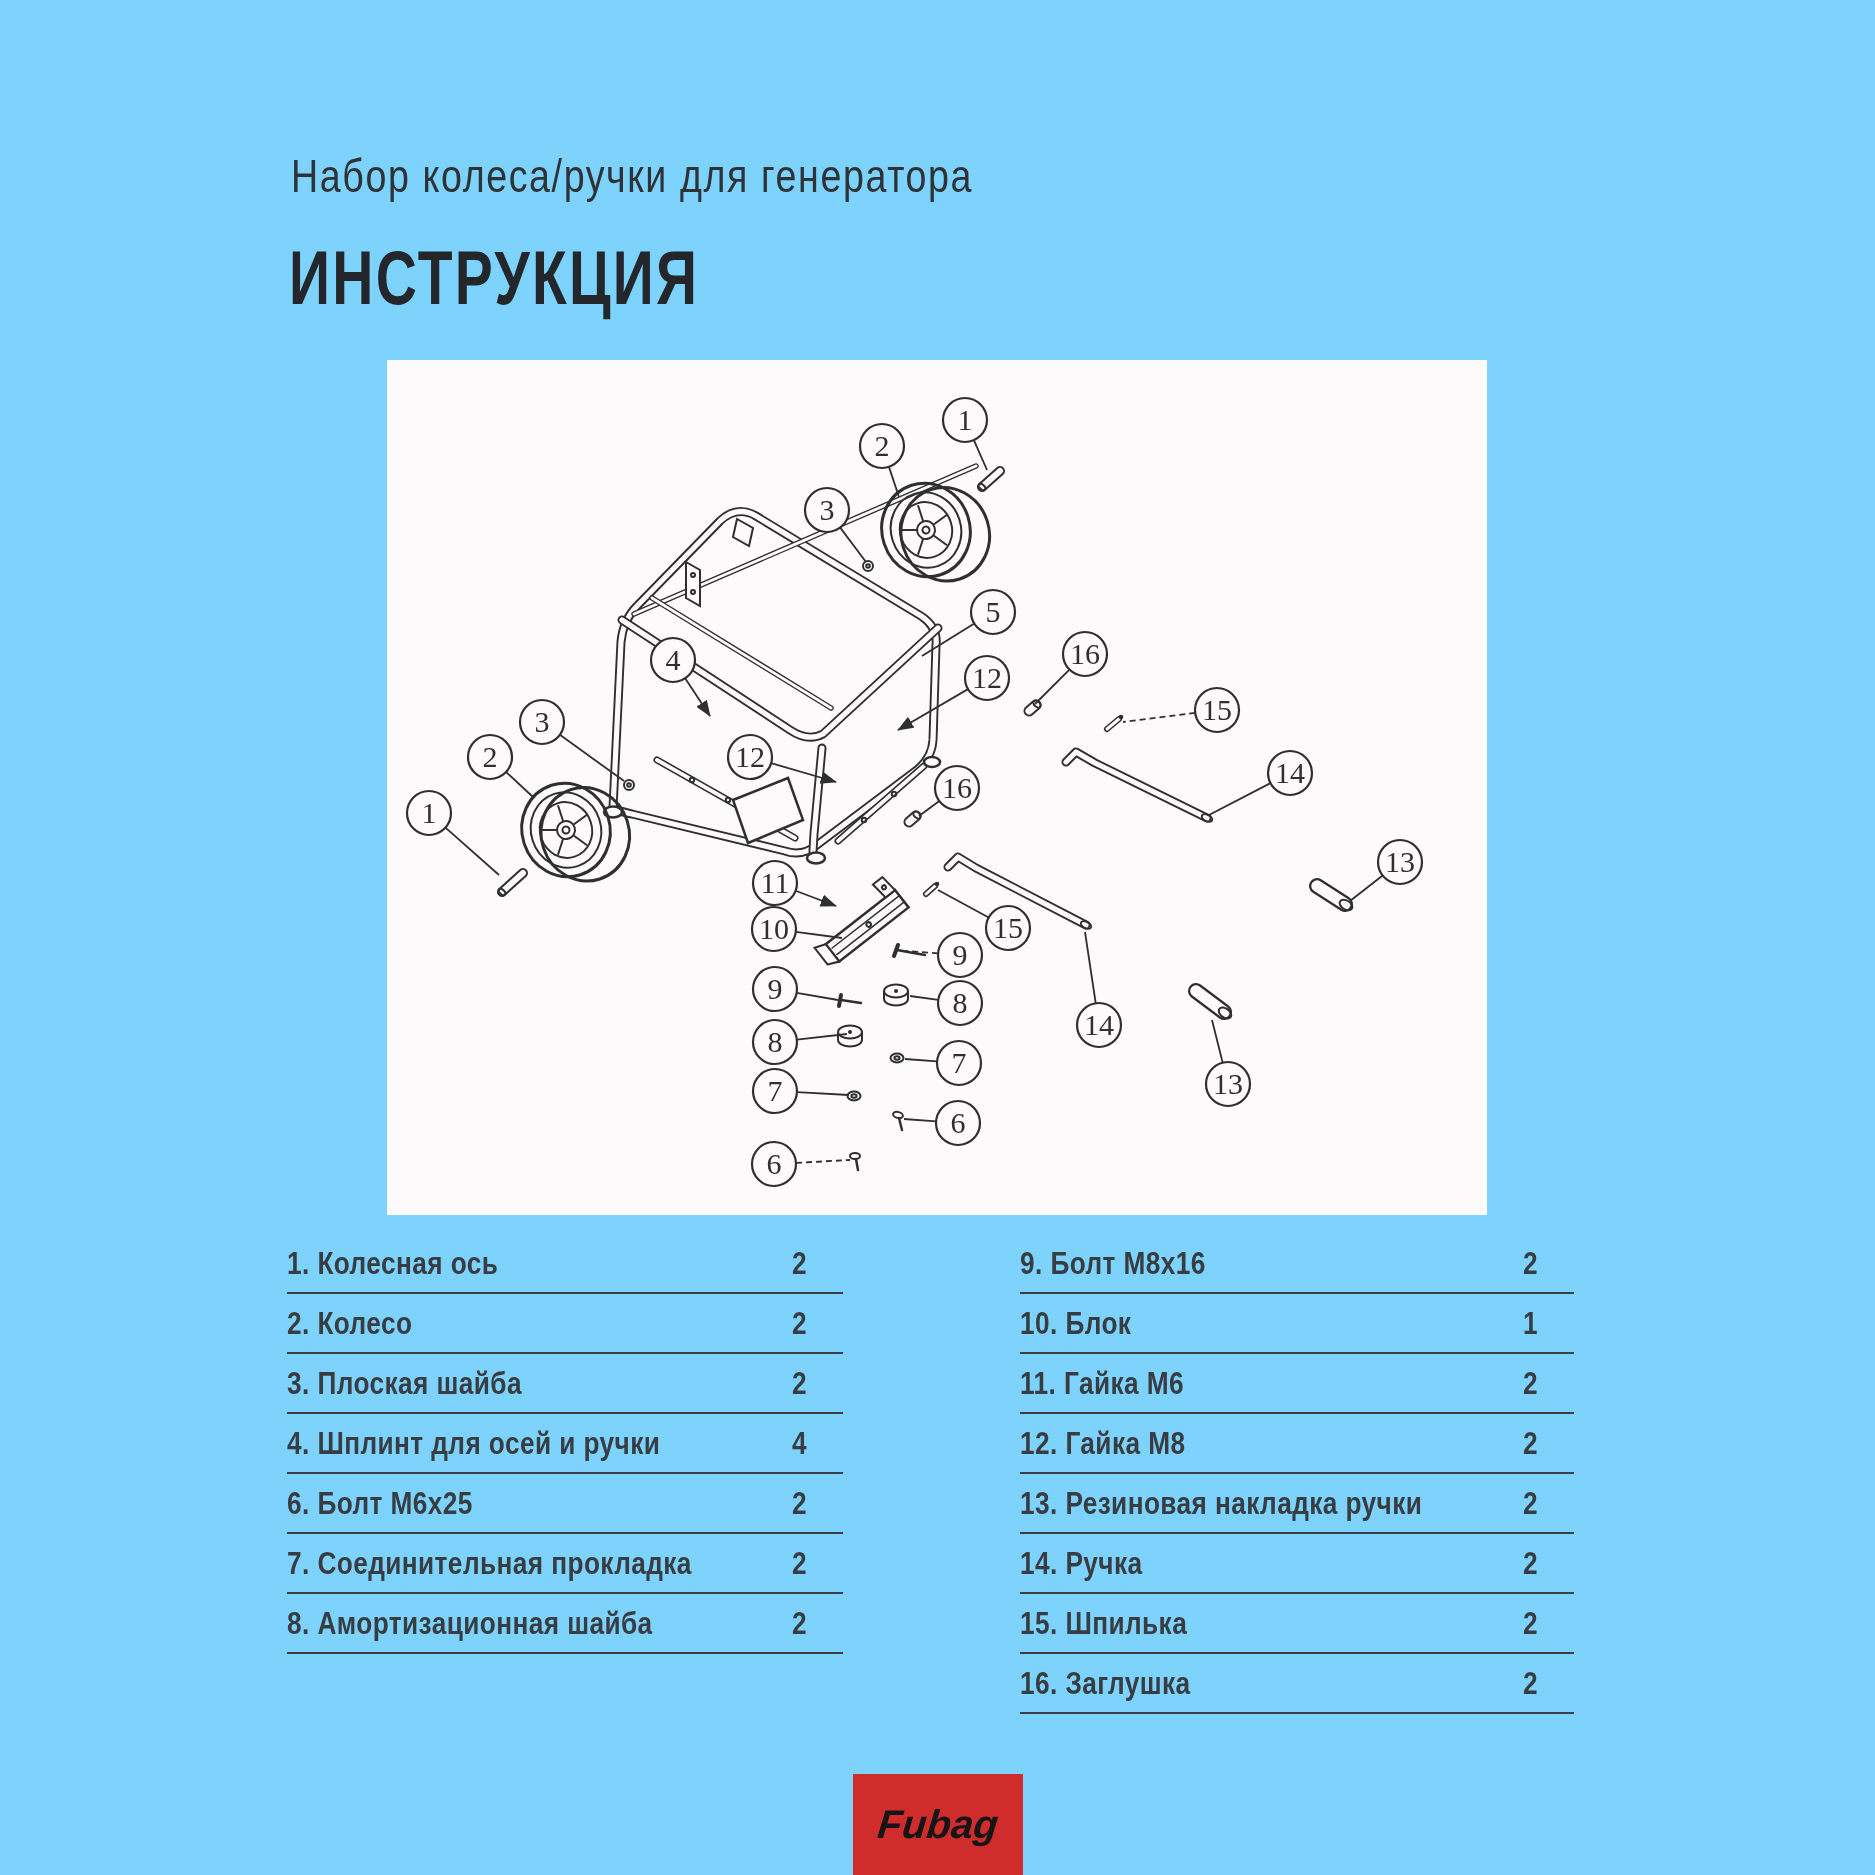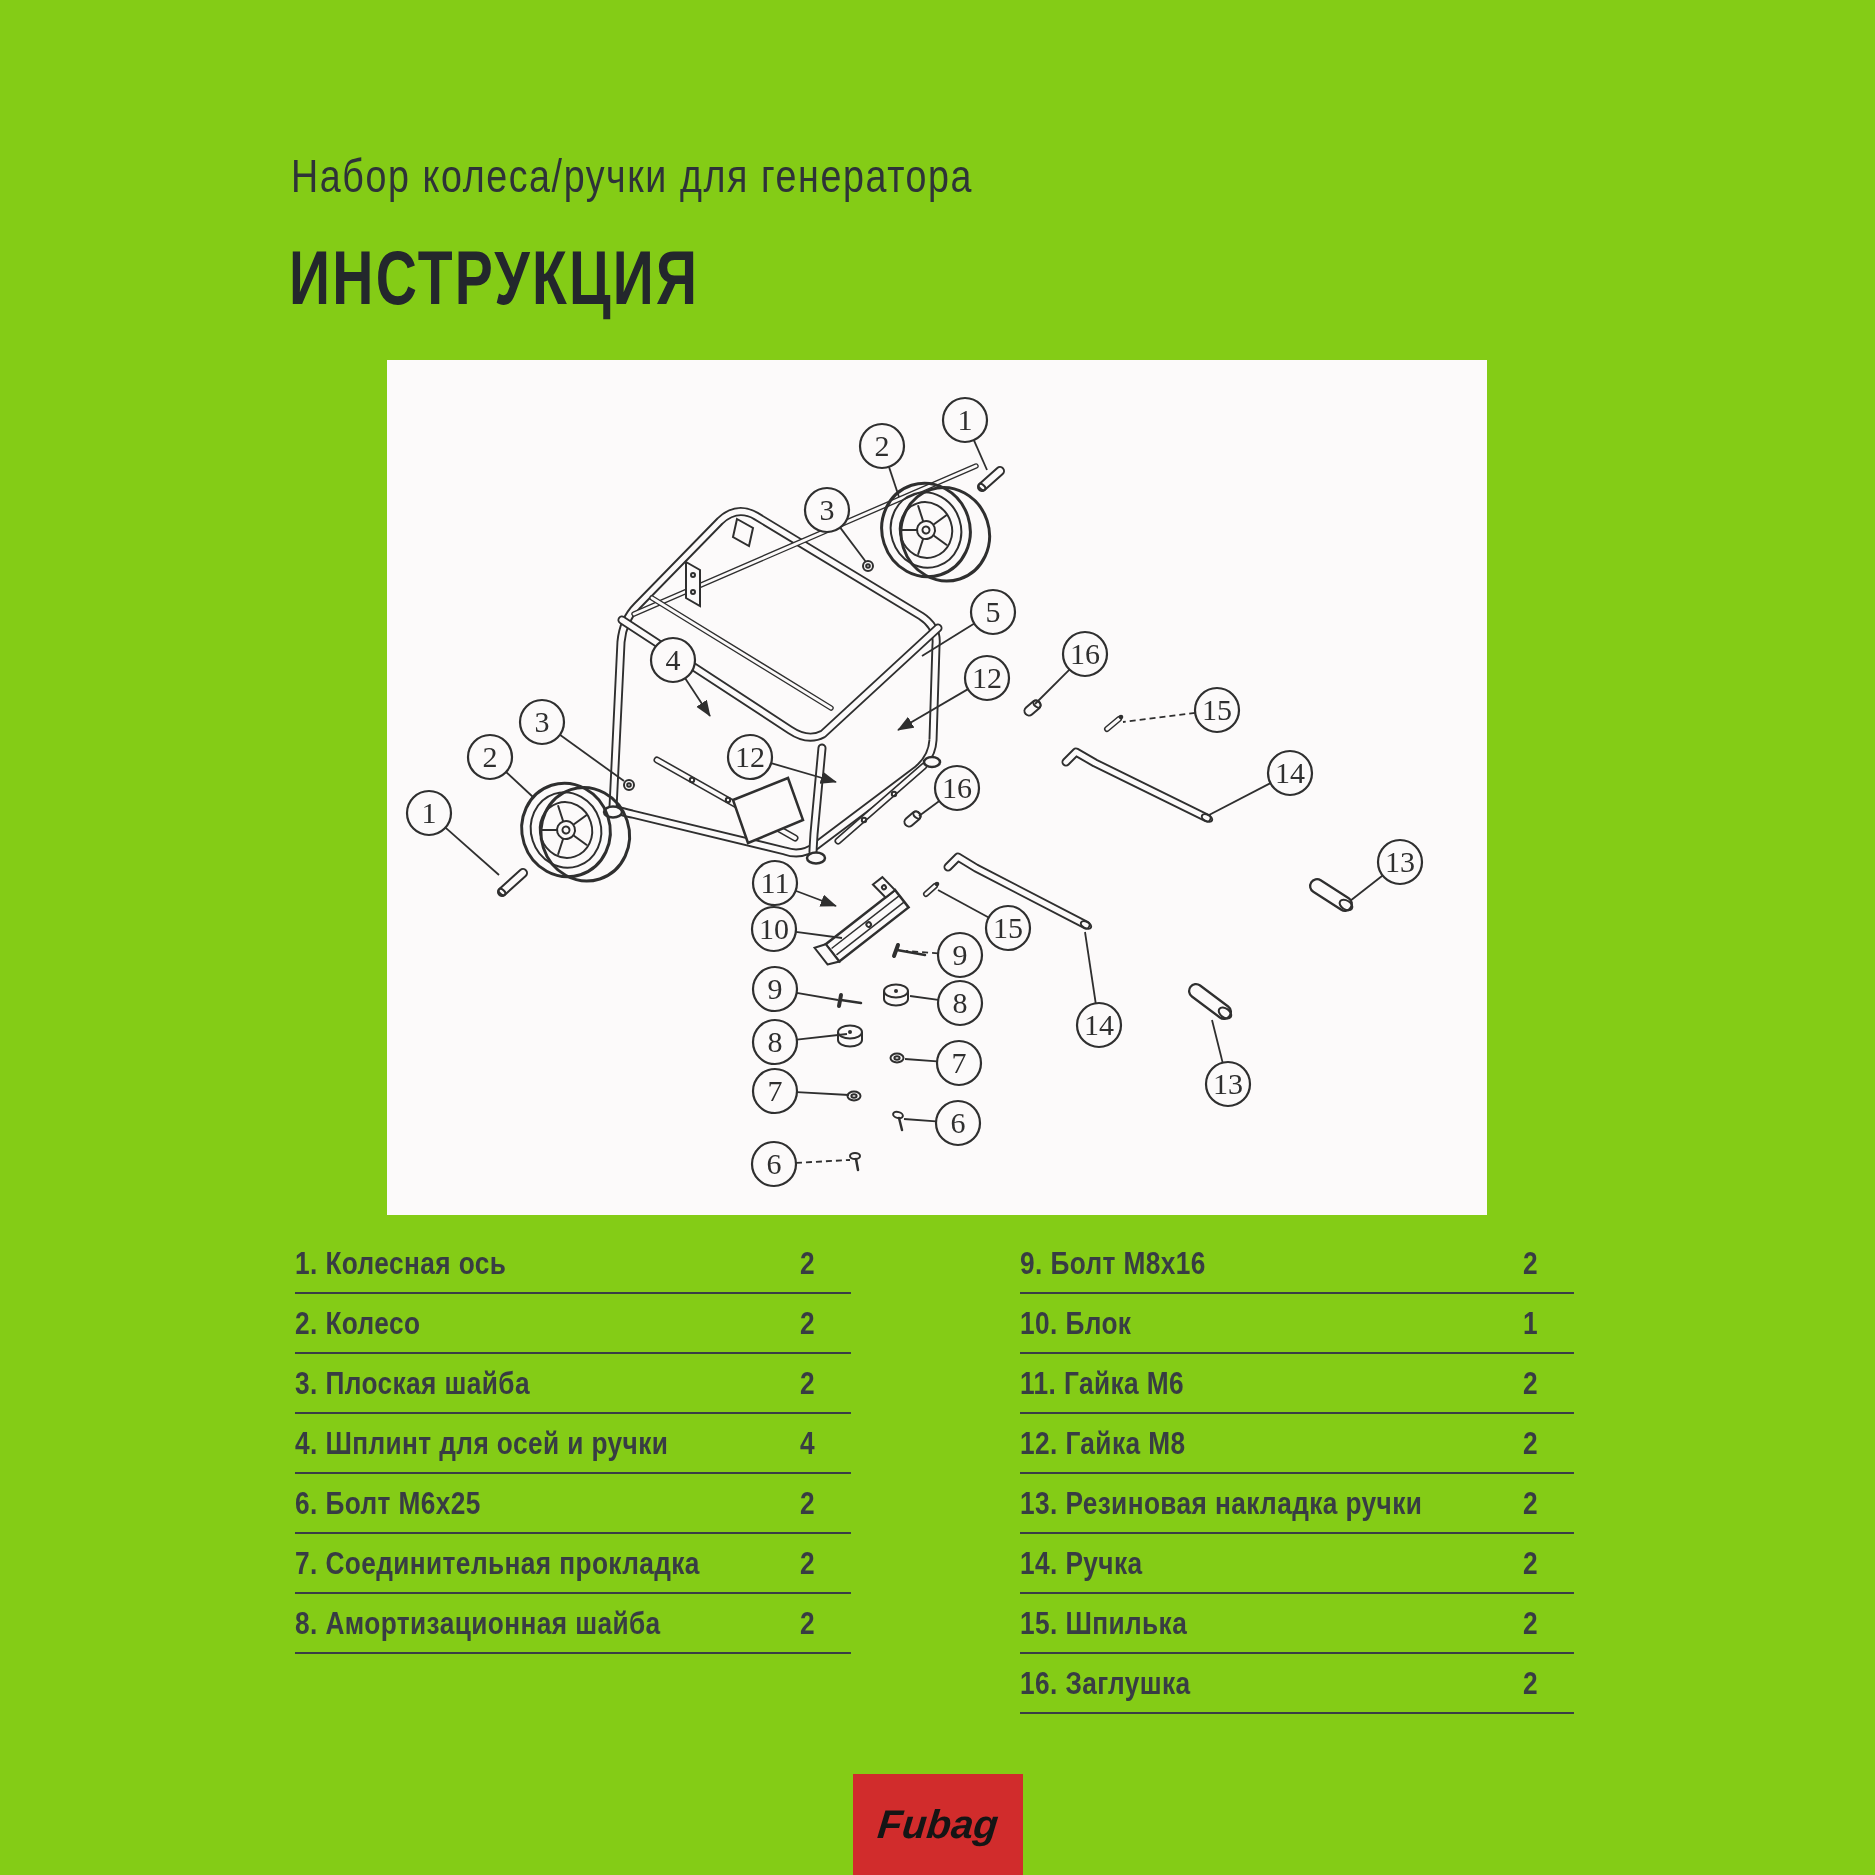--- a/index.html
+++ b/index.html
@@ -1,17 +1,17 @@
 <!DOCTYPE html>
 <html><head>
 <meta charset="utf-8">
 <style>
   html,body{margin:0;padding:0;background:#ffffff;width:1875px;height:1875px;overflow:hidden;
     font-family:"Liberation Sans",sans-serif;}
-  #page{position:relative;width:1875px;height:1875px;background:#84cc16;}
+  #page{position:relative;width:1875px;height:1875px;background:#7dd3fc;}
 
   
   .subtitle{position:absolute;left:291px;top:150px;font-size:47px;font-weight:400;color:#2e3338;
     letter-spacing:2px;transform:scaleX(0.80);transform-origin:left top;white-space:nowrap;line-height:1.1;}
   .title{position:absolute;left:289px;top:238px;font-size:76px;font-weight:800;color:#23272c;
     letter-spacing:3px;transform:scaleX(0.75);transform-origin:left top;white-space:nowrap;line-height:1.05;}
 
   
   .diagram{position:absolute;left:387px;top:360px;width:1100px;height:855px;background:#fcfafa;}
   .diagram svg{display:block;width:1100px;height:855px;}
@@ -33,21 +33,21 @@
   .ln25{stroke:#2f2f2f;stroke-width:2.5;fill:none}
   .fillbg{fill:#fcfafa}
   .wline{stroke:#2f2f2f;stroke-width:3;fill:none}
   .wline2{stroke:#2f2f2f;stroke-width:2;fill:none}
   .leader{stroke:#2f2f2f;stroke-width:1.8;fill:none}
   .bubble{fill:#fcfafa;stroke:#2f2f2f;stroke-width:2.2}
   .bubble-num{font-family:"Liberation Serif",serif;font-size:30px;fill:#2f2f2f;text-anchor:middle}
 
   
   .ptable{position:absolute;top:1234px;}
-  .ptable.left{left:295px;width:556px;text-align:center;}
+  .ptable.left{left:287px;width:556px;text-align:center;}
   .ptable.right{left:1020px;width:554px;text-align:center;}
   .prow{height:58px;display:flex;align-items:center;justify-content:space-between;
     border-bottom:2.5px solid #3a3f45;}
   .plabel{font-size:32px;font-weight:700;color:#383d43;white-space:nowrap;letter-spacing:0.5px;
     transform:scaleX(0.82);transform-origin:left center;}
   .pqty{font-size:32px;font-weight:700;color:#383d43;padding-right:44px;
     transform:scaleX(0.82);transform-origin:right center;}
 
   
   .logo{position:absolute;left:853px;top:1774px;width:170px;height:101px;background:#d12c2c;

